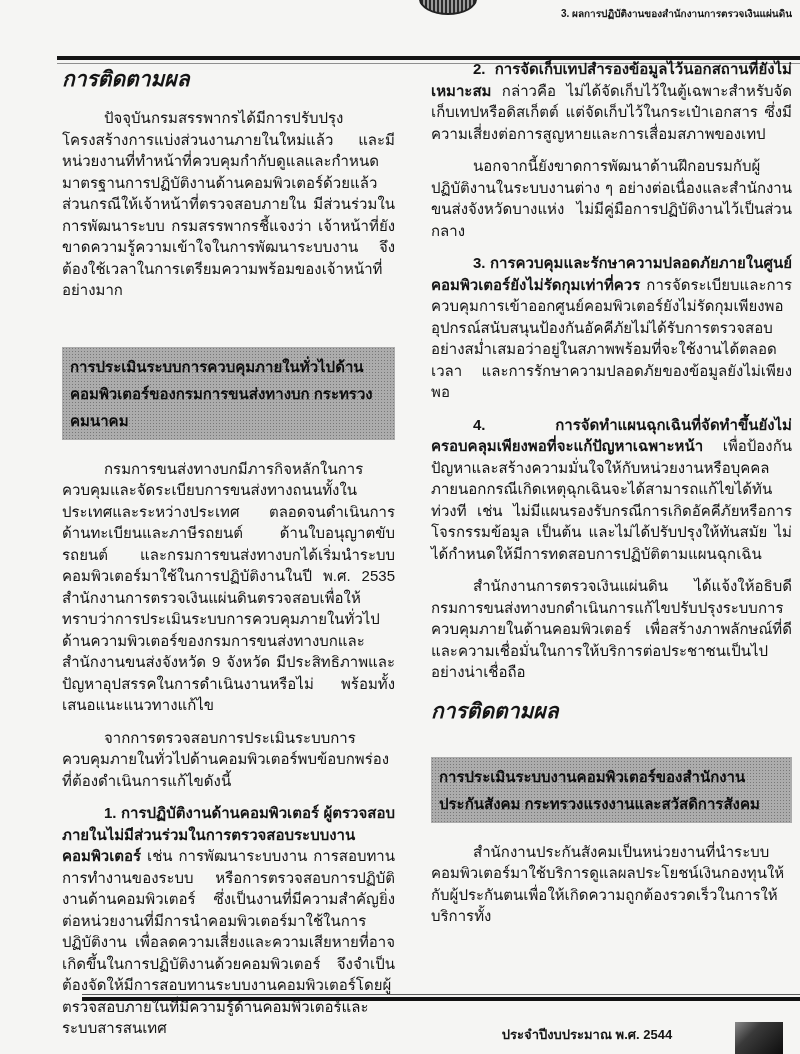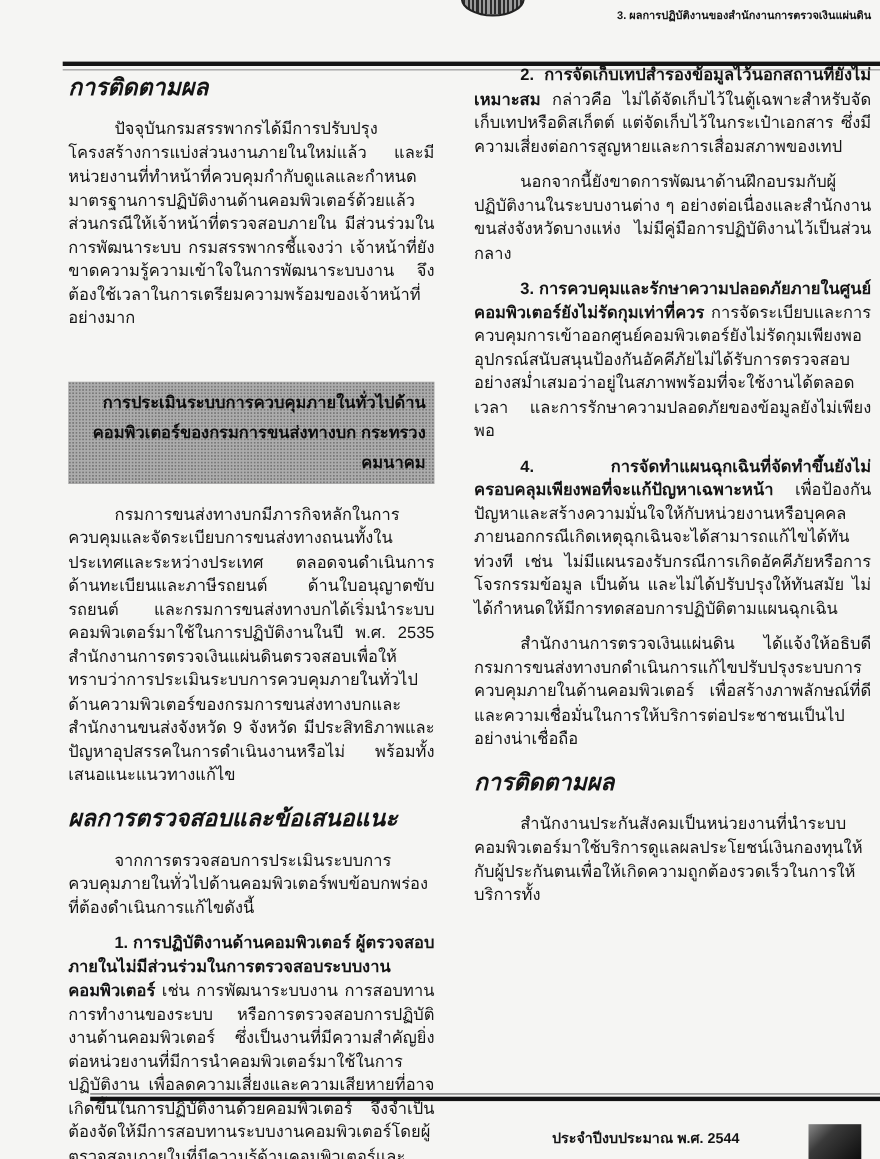--- a/index.html
+++ b/index.html
@@ -38,21 +38,20 @@
     font-style:italic; font-weight:bold;
     font-size:21px; margin:4px 0 12px 0;
   }
   .shaded {
     background-color:#acacac;
     background-image:radial-gradient(#787878 0.8px, rgba(0,0,0,0) 0.9px);
     background-size:3px 3px;
     font-weight:bold; font-size:15px; line-height:27px;
     padding:6px 8px; margin:0 0 18px 0;
     color:#0c0c0c;
-    text-align:right;
   }
   .mt-sec1 { margin-top:46px; }
   .mt-sec2 { margin-top:30px; }
   .mt-h    { margin-top:22px; }
   .b { font-weight:bold; }
 
   
   .rule-bot-thin  { position:absolute; left:82px; right:0; top:994px; height:1px; background:#5a5a5a; }
   .rule-bot-thick { position:absolute; left:82px; right:0; top:997px; height:4px; background:#121212; }
   .footer-text {
@@ -74,38 +73,38 @@
 
 <div class="columns">
 
   <div class="col-left">
     <h3 class="sub">การติดตามผล</h3>
     <p class="para">ปัจจุบันกรมสรรพากรได้มีการปรับปรุงโครงสร้างการแบ่งส่วนงานภายในใหม่แล้ว และมีหน่วยงานที่ทำหน้าที่ควบคุมกำกับดูแลและกำหนดมาตรฐานการปฏิบัติงานด้านคอมพิวเตอร์ด้วยแล้ว ส่วนกรณีให้เจ้าหน้าที่ตรวจสอบภายใน มีส่วนร่วมในการพัฒนาระบบ กรมสรรพากรชี้แจงว่า เจ้าหน้าที่ยังขาดความรู้ความเข้าใจในการพัฒนาระบบงาน จึงต้องใช้เวลาในการเตรียมความพร้อมของเจ้าหน้าที่อย่างมาก</p>
 
     <div class="shaded mt-sec1">การประเมินระบบการควบคุมภายในทั่วไปด้านคอมพิวเตอร์ของกรมการขนส่งทางบก กระทรวงคมนาคม</div>
     <p class="para">กรมการขนส่งทางบกมีภารกิจหลักในการควบคุมและจัดระเบียบการขนส่งทางถนนทั้งในประเทศและระหว่างประเทศ ตลอดจนดำเนินการด้านทะเบียนและภาษีรถยนต์ ด้านใบอนุญาตขับรถยนต์ และกรมการขนส่งทางบกได้เริ่มนำระบบคอมพิวเตอร์มาใช้ในการปฏิบัติงานในปี พ.ศ. 2535 สำนักงานการตรวจเงินแผ่นดินตรวจสอบเพื่อให้ทราบว่าการประเมินระบบการควบคุมภายในทั่วไปด้านความพิวเตอร์ของกรมการขนส่งทางบกและสำนักงานขนส่งจังหวัด 9 จังหวัด มีประสิทธิภาพและปัญหาอุปสรรคในการดำเนินงานหรือไม่ พร้อมทั้งเสนอแนะแนวทางแก้ไข</p>
 
-    <h3 class="sub mt-h">ผลการตรวจสอบและข้อเสนอแนะ</h3>
     <p class="para">จากการตรวจสอบการประเมินระบบการควบคุมภายในทั่วไปด้านคอมพิวเตอร์พบข้อบกพร่องที่ต้องดำเนินการแก้ไขดังนี้</p>
 
     <p class="para"><span class="b">1. การปฏิบัติงานด้านคอมพิวเตอร์ ผู้ตรวจสอบภายในไม่มีส่วนร่วมในการตรวจสอบระบบงานคอมพิวเตอร์</span><span> เช่น การพัฒนาระบบงาน การสอบทานการทำงานของระบบ หรือการตรวจสอบการปฏิบัติงานด้านคอมพิวเตอร์ ซึ่งเป็นงานที่มีความสำคัญยิ่งต่อหน่วยงานที่มีการนำคอมพิวเตอร์มาใช้ในการปฏิบัติงาน เพื่อลดความเสี่ยงและความเสียหายที่อาจเกิดขึ้นในการปฏิบัติงานด้วยคอมพิวเตอร์ จึงจำเป็นต้องจัดให้มีการสอบทานระบบงานคอมพิวเตอร์โดยผู้ตรวจสอบภายในที่มีความรู้ด้านคอมพิวเตอร์และระบบสารสนเทศ</span></p>
   </div>
 
   <div class="col-right">
     <p class="para"><span class="b">2. การจัดเก็บเทปสำรองข้อมูลไว้นอกสถานที่ยังไม่เหมาะสม</span><span> กล่าวคือ ไม่ได้จัดเก็บไว้ในตู้เฉพาะสำหรับจัดเก็บเทปหรือดิสเก็ตต์ แต่จัดเก็บไว้ในกระเป๋าเอกสาร ซึ่งมีความเสี่ยงต่อการสูญหายและการเสื่อมสภาพของเทป</span></p>
     <p class="para">นอกจากนี้ยังขาดการพัฒนาด้านฝึกอบรมกับผู้ปฏิบัติงานในระบบงานต่าง ๆ อย่างต่อเนื่องและสำนักงานขนส่งจังหวัดบางแห่ง ไม่มีคู่มือการปฏิบัติงานไว้เป็นส่วนกลาง</p>
 
     <p class="para"><span class="b">3. การควบคุมและรักษาความปลอดภัยภายในศูนย์คอมพิวเตอร์ยังไม่รัดกุมเท่าที่ควร</span><span> การจัดระเบียบและการควบคุมการเข้าออกศูนย์คอมพิวเตอร์ยังไม่รัดกุมเพียงพอ อุปกรณ์สนับสนุนป้องกันอัคคีภัยไม่ได้รับการตรวจสอบอย่างสม่ำเสมอว่าอยู่ในสภาพพร้อมที่จะใช้งานได้ตลอดเวลา และการรักษาความปลอดภัยของข้อมูลยังไม่เพียงพอ</span></p>
 
     <p class="para"><span class="b">4. การจัดทำแผนฉุกเฉินที่จัดทำขึ้นยังไม่ครอบคลุมเพียงพอที่จะแก้ปัญหาเฉพาะหน้า</span><span> เพื่อป้องกันปัญหาและสร้างความมั่นใจให้กับหน่วยงานหรือบุคคลภายนอกกรณีเกิดเหตุฉุกเฉินจะได้สามารถแก้ไขได้ทันท่วงที เช่น ไม่มีแผนรองรับกรณีการเกิดอัคคีภัยหรือการโจรกรรมข้อมูล เป็นต้น และไม่ได้ปรับปรุงให้ทันสมัย ไม่ได้กำหนดให้มีการทดสอบการปฏิบัติตามแผนฉุกเฉิน</span></p>
 
     <p class="para">สำนักงานการตรวจเงินแผ่นดิน ได้แจ้งให้อธิบดีกรมการขนส่งทางบกดำเนินการแก้ไขปรับปรุงระบบการควบคุมภายในด้านคอมพิวเตอร์ เพื่อสร้างภาพลักษณ์ที่ดีและความเชื่อมั่นในการให้บริการต่อประชาชนเป็นไปอย่างน่าเชื่อถือ</p>
 
     <h3 class="sub mt-h">การติดตามผล</h3>
 
+    <div class="shaded mt-sec2">การประเมินระบบงานคอมพิวเตอร์ของสำนักงานประกันสังคม กระทรวงแรงงานและสวัสดิการสังคม</div>
     <p class="para">สำนักงานประกันสังคมเป็นหน่วยงานที่นำระบบคอมพิวเตอร์มาใช้บริการดูแลผลประโยชน์เงินกองทุนให้กับผู้ประกันตนเพื่อให้เกิดความถูกต้องรวดเร็วในการให้บริการทั้ง</p>
   </div>
 
 </div>
 
 <div class="rule-bot-thin"></div>
 <div class="rule-bot-thick"></div>
 <div class="footer-text">
   <div>ประจำปีงบประมาณ พ.ศ. 2544</div>
 </div>

